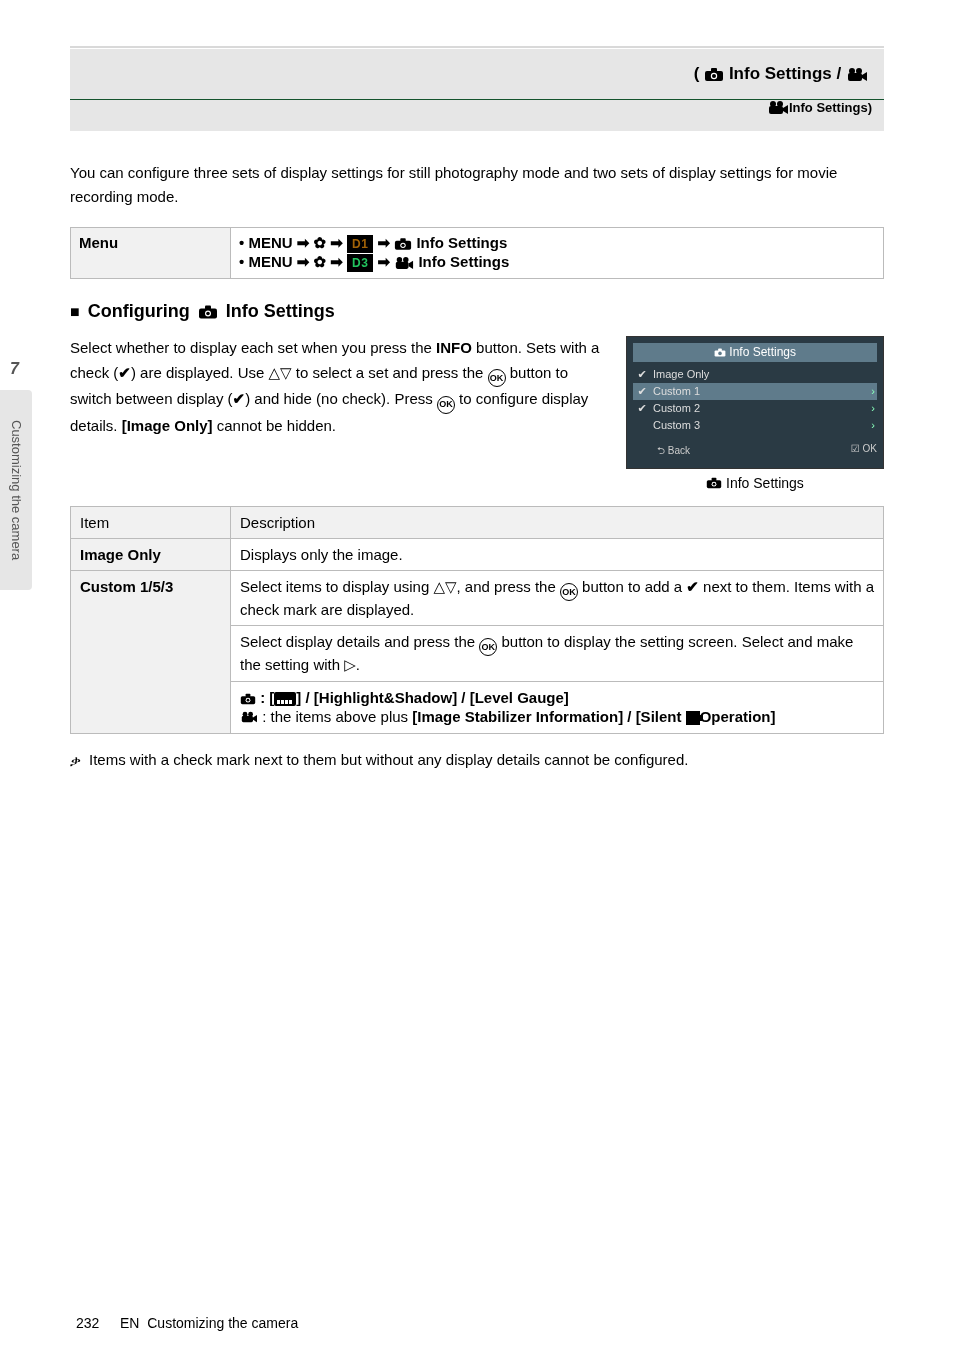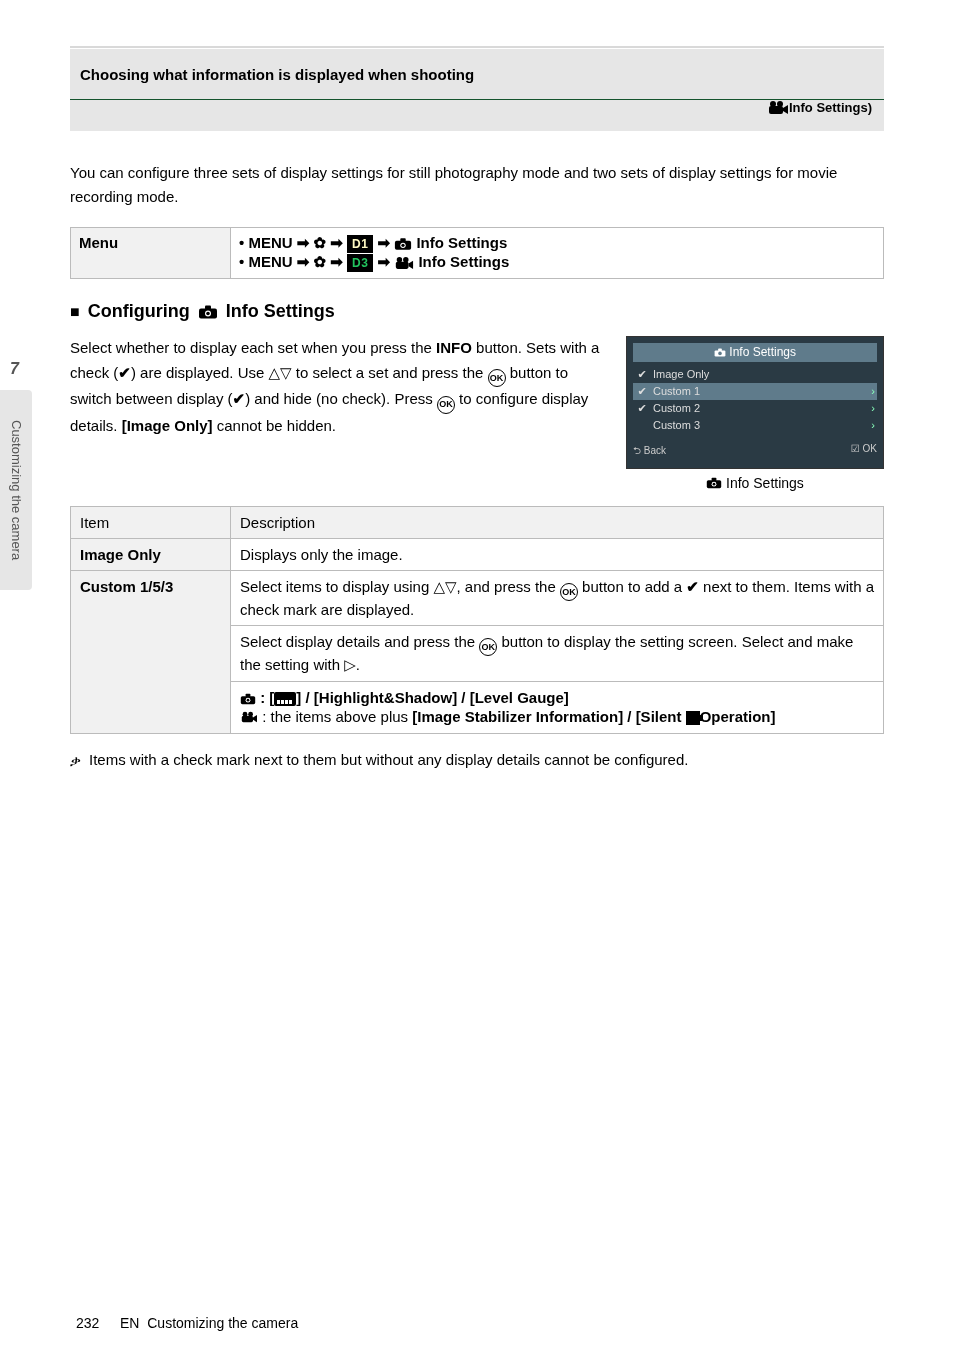--- a/index.html
+++ b/index.html
@@ -147,20 +147,21 @@
   .mini-row.sel { background: #5f7b8b; }
   .mini-row .ck { width: 14px; text-align: center; }
   .mini-row .lbl { flex: 1; }
   .mini-row .chev { color: #8fb; }
   .mini-footer {
     display: flex;
     justify-content: space-between;
     font-size: 10px;
     color: #ccc;
     margin-top: 10px;
+    margin-left: 24px;
   }
   .mini-caption { text-align: center; font-size: 14px; margin-top: 6px; }
 
   
   .disp-table { margin-top: 14px; }
   .disp-table th, .disp-table td {
     border: 1px solid #bbb;
     padding: 7px 9px;
     vertical-align: top;
     font-size: 15px;
@@ -192,21 +193,21 @@
     width: 18px; height: 18px;
     border: 1.5px solid #000;
     border-radius: 50%;
     align-items: center; justify-content: center;
     font-size: 9px; font-weight: bold;
     vertical-align: -3px;
   }
   .check { font-weight: bold; }
 
   .b { font-weight: bold; }
-  .tab-d1 { display:inline-block; background:#000; color:#fef9c3; font-size:12px; padding:2px 5px; font-weight:bold; letter-spacing:0.5px; }
+  .tab-d1 { display:inline-block; background:#000; color:#a16207; font-size:12px; padding:2px 5px; font-weight:bold; letter-spacing:0.5px; }
   .tab-d3 { display:inline-block; background:#000; color:#22c55e; font-size:12px; padding:2px 5px; font-weight:bold; letter-spacing:0.5px; }
 
   .hist-icon {
     display:inline-block; width:22px; height:14px; background:#000; vertical-align:-3px; position:relative; border-radius:2px;
   }
   .hist-icon::after {
     content:""; position:absolute; left:3px; bottom:2px;
     width:3px; height:4px; background:#fff;
     box-shadow: 4px 0 0 #fff, 8px 0 0 #fff, 12px 0 0 #fff;
   }
@@ -217,21 +218,40 @@
 </style>
 </head>
 <body>
 
 <div class="side-num">7</div>
 <div class="side-tab">Customizing the camera</div>
 
 <div class="title-wrap">
   <div class="title-hr"></div>
   <div class="title-main">
-    <span class="title-left">Choosing what information is displayed when shooting</span>
+    <span class="title-right">
+      <span>(</span>
+      <span class="icn icn-cam">
+        <svg width="20" height="15" viewBox="0 0 20 15">
+            <rect x="1" y="4" width="18" height="10" rx="2" fill="#000"></rect>
+            <rect x="7" y="1" width="6" height="4" rx="1" fill="#000"></rect>
+            <circle cx="10" cy="9" r="3.2" fill="#fff"></circle>
+            <circle cx="10" cy="9" r="2" fill="#000"></circle>
+          </svg>
+      </span>
+      <span>Info Settings /</span>
+      <span class="icn icn-movie">
+        <svg width="22" height="15" viewBox="0 0 22 15">
+            <rect x="2" y="6" width="14" height="8" rx="2" fill="#000"></rect>
+            <polygon points="16,8 21,5 21,14 16,11" fill="#000"></polygon>
+            <circle cx="6" cy="4" r="3" fill="#000"></circle>
+            <circle cx="13" cy="4" r="3" fill="#000"></circle>
+          </svg>
+      </span>
+    </span>
   </div>
   <div class="title-sub">
     <span class="icn icn-movie">
       <svg width="22" height="15" viewBox="0 0 22 15">
           <rect x="2" y="6" width="14" height="8" rx="2" fill="#000"></rect>
           <polygon points="16,8 21,5 21,14 16,11" fill="#000"></polygon>
           <circle cx="6" cy="4" r="3" fill="#000"></circle>
           <circle cx="13" cy="4" r="3" fill="#000"></circle>
         </svg>
     </span>

